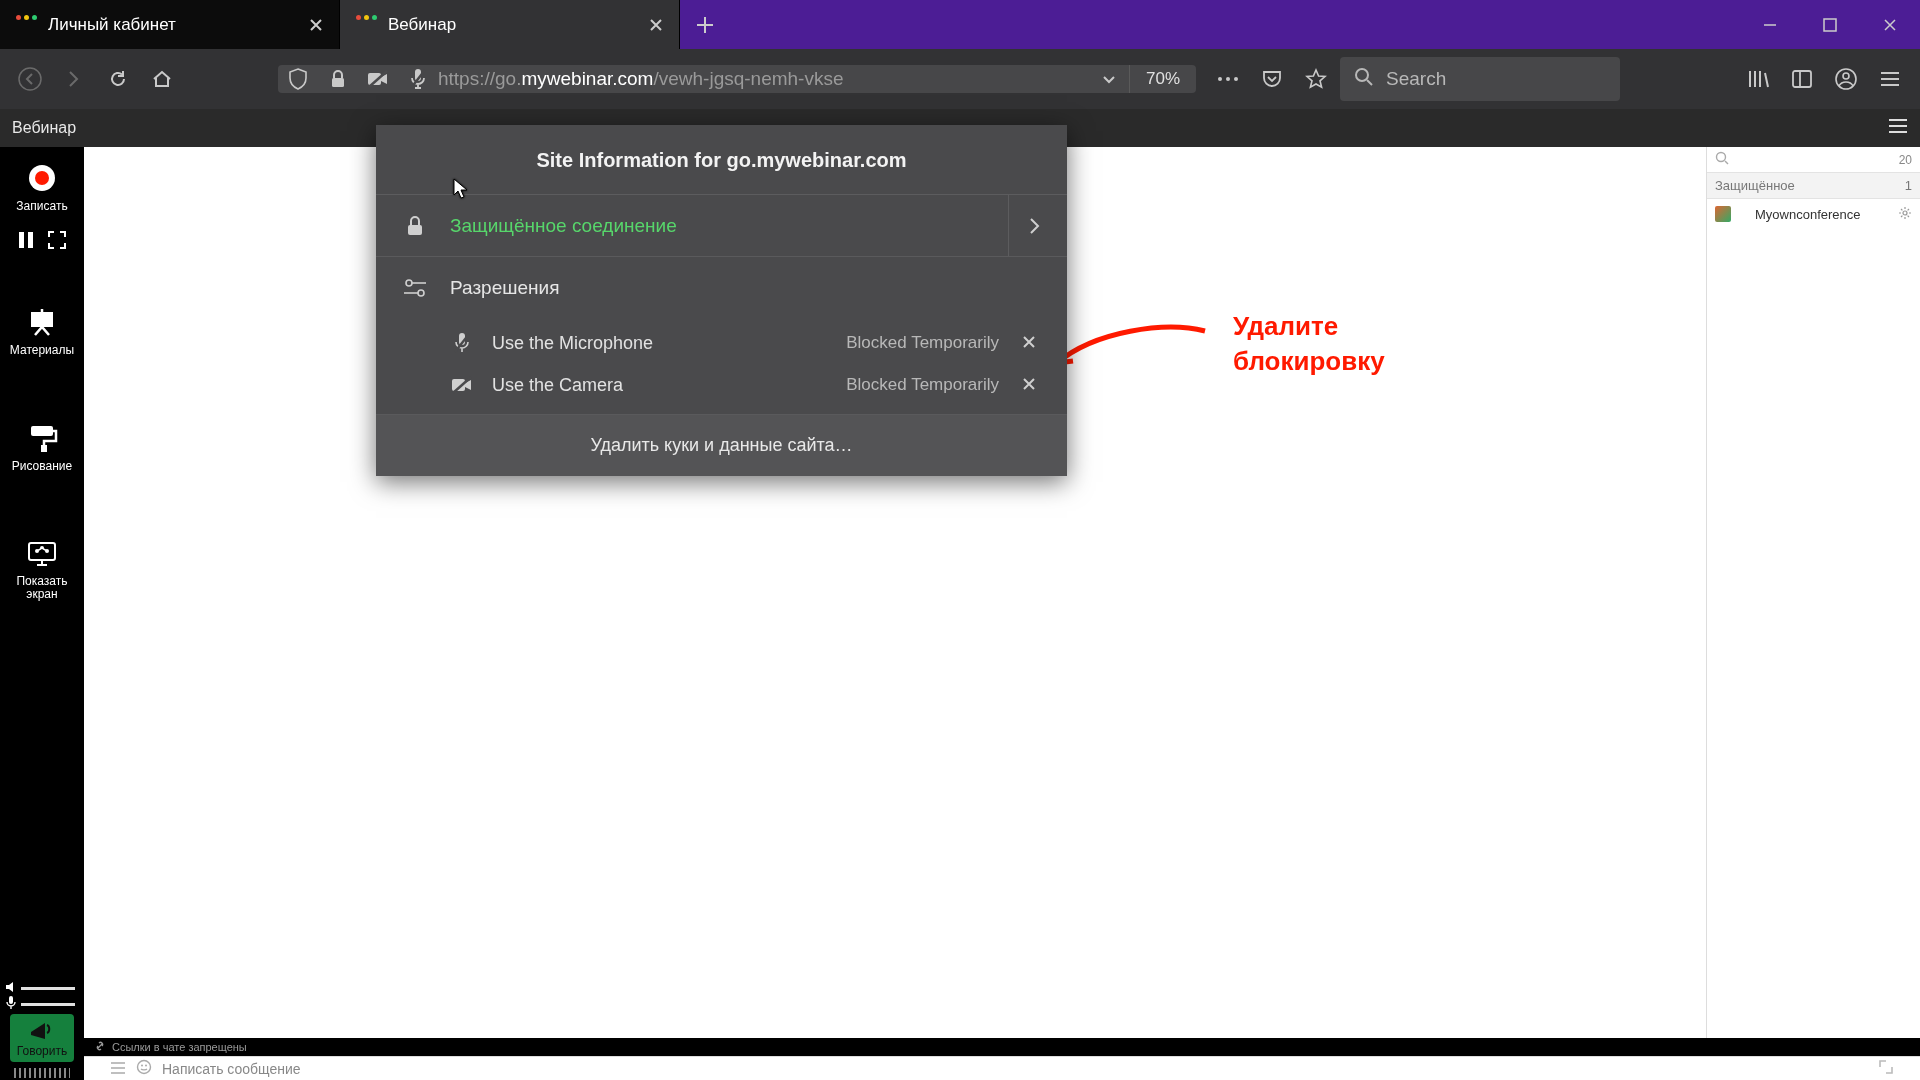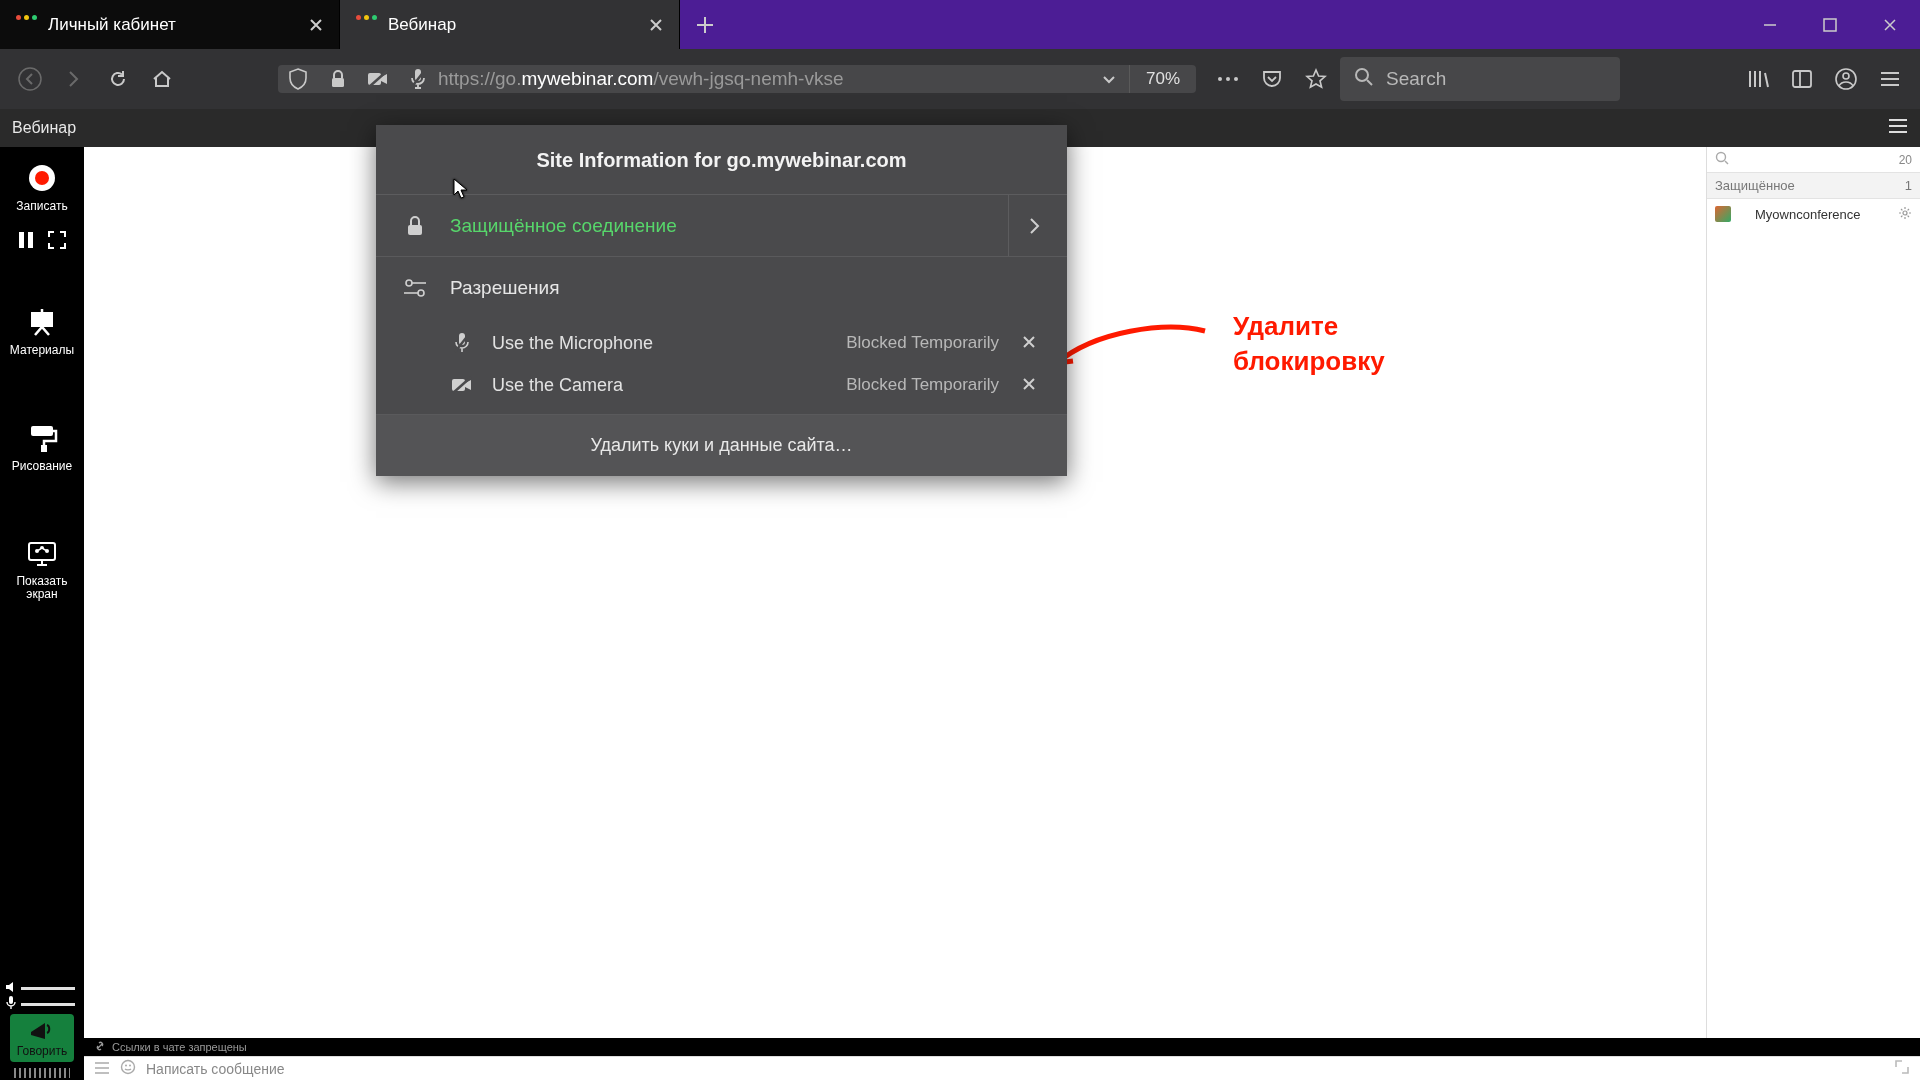--- a/index.html
+++ b/index.html
@@ -58,21 +58,21 @@
   .rp-search .cnt { margin-left:auto; color:#888; font-size:12px; }
   .rp-section { height:26px; background:#f3f3f3; border-bottom:1px solid #e3e3e3; display:flex; align-items:center; padding:0 8px; color:#777; }
   .rp-section .cnt { margin-left:auto; }
   .rp-item { height:30px; display:flex; align-items:center; gap:24px; padding:0 8px; }
   .rp-item .sw { width:16px; height:16px; border-radius:2px; background:linear-gradient(135deg,#d63,#3a6); }
   .rp-item .gear { margin-left:auto; color:#999; }
 
   
   .chatbar { position:absolute; left:84px; right:0; bottom:0; height:42px; display:flex; flex-direction:column; }
   .chat-warn { height:18px; font-size:11px; color:#9a9a9a; padding-left:10px; display:flex; align-items:center; gap:6px; }
-  .chat-input { flex:1; background:#fff; border-top:1px solid #ddd; display:flex; align-items:center; padding:0 10px; gap:10px; color:#888; font-size:14px; }
+  .chat-input { flex:1; background:#fff; border-top:1px solid #ddd; display:flex; align-items:center; padding:0 26px; gap:10px; color:#888; font-size:14px; }
   .chat-input .expand { margin-left:auto; color:#bbb; }
 
   
   .popover { position:absolute; left:376px; top:16px; width:691px; background:#4a4a4c; box-shadow:0 6px 24px rgba(0,0,0,.55); color:#e6e6e6; z-index:50; }
   .pop-title { padding:24px 0 22px; text-align:center; font-size:20px; font-weight:600; color:#f3f3f3; }
   .pop-row { display:flex; align-items:center; padding:0 26px; height:62px; gap:22px; border-top:1px solid #5a5a5c; }
   .pop-row.first { border-top:1px solid #5c5c5e; }
   .pop-row .ico { width:26px; display:flex; justify-content:center; color:#cfcfcf; }
   .pop-row .lbl { font-size:19px; }
   .pop-row .chev { margin-left:auto; color:#cfcfcf; padding-left:20px; border-left:1px solid #5c5c5e; height:100%; display:flex; align-items:center; }

